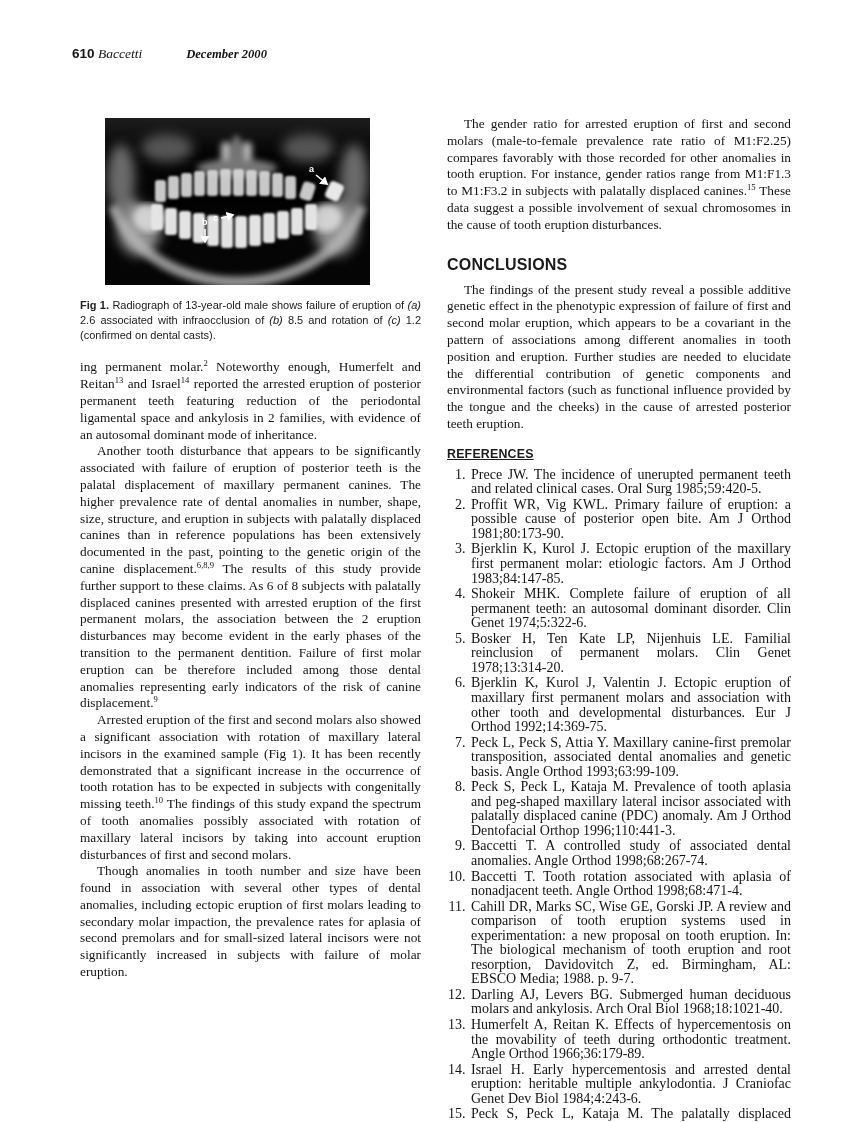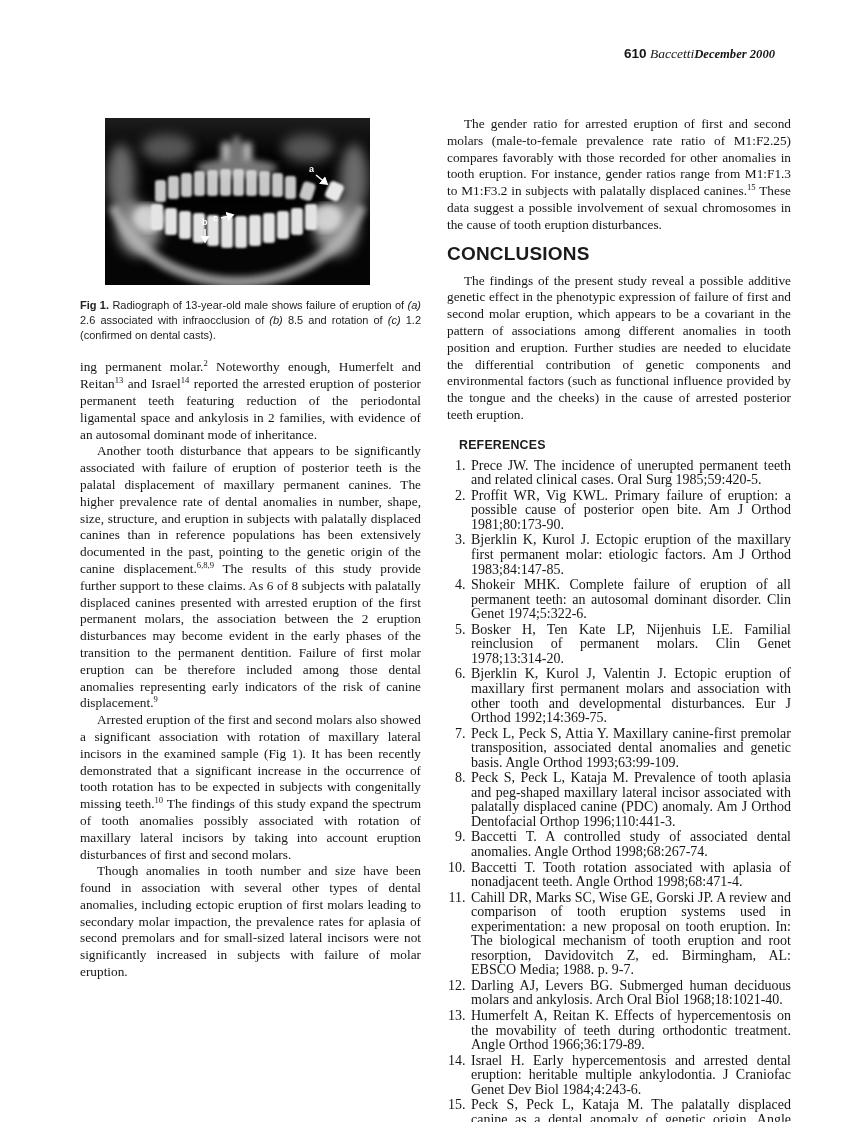--- a/index.html
+++ b/index.html
@@ -1,21 +1,21 @@
 <!DOCTYPE html>
 <html><head>
 <meta charset="utf-8">
 <style>
   html,body{margin:0;padding:0;background:#d9d9d9;}
   .page{position:relative;width:866px;height:1122px;background:#ffffff;
         font-family:"Liberation Serif",serif;color:#151515;overflow:hidden;}
 
   
-  .header{position:absolute;left:64px;top:46px;width:711px;display:flex;
-          justify-content:flex-end;align-items:flex-start;}
+  .header{position:absolute;left:72px;top:46px;width:711px;display:flex;
+          justify-content:flex-start;align-items:flex-start;gap:44px;}
   .folio{font-size:13.5px;white-space:nowrap;}
   .folio-num{font-family:"Liberation Sans",sans-serif;font-weight:bold;}
   .folio-author{font-style:italic;}
   .journal{text-align:right;font-style:italic;font-weight:bold;font-size:12.6px;line-height:17px;}
 
   
   .col-left{position:absolute;left:80px;top:118px;width:341px;}
   .col-right{position:absolute;left:447px;top:116px;width:344px;}
 
   
@@ -29,22 +29,22 @@
   
   .body-text{margin-top:17px;}
   .para{margin:0;font-size:13.3px;line-height:16.8px;text-align:justify;}
   .para.indent{text-indent:17px;}
   .sup{vertical-align:super;font-size:8.6px;line-height:0;}
   .b{font-weight:bold;}
   .i{font-style:italic;}
 
   
   .h-sans{font-family:"Liberation Sans",sans-serif;font-weight:bold;color:#1b1b1b;}
-  .h-conclusions{font-size:19px;margin:9px 0 8px 0;letter-spacing:.2px;}
-  .h-references{font-size:12.4px;margin:14px 0 7px 12px;letter-spacing:.2px;}
+  .h-conclusions{font-size:16px;margin:22px 0 8px 0;letter-spacing:.2px;}
+  .h-references{font-size:12.4px;margin:14px 0 7px 0;letter-spacing:.2px;text-decoration:underline;}
 
   
   ol.refs{margin:0;padding:0 0 0 22px;font-size:14px;line-height:14.55px;}
   ol.refs li{text-align:justify;padding-left:2px;margin:0 0 1px 0;}
 </style>
 </head>
 <body>
 
 <div class="page">
 

